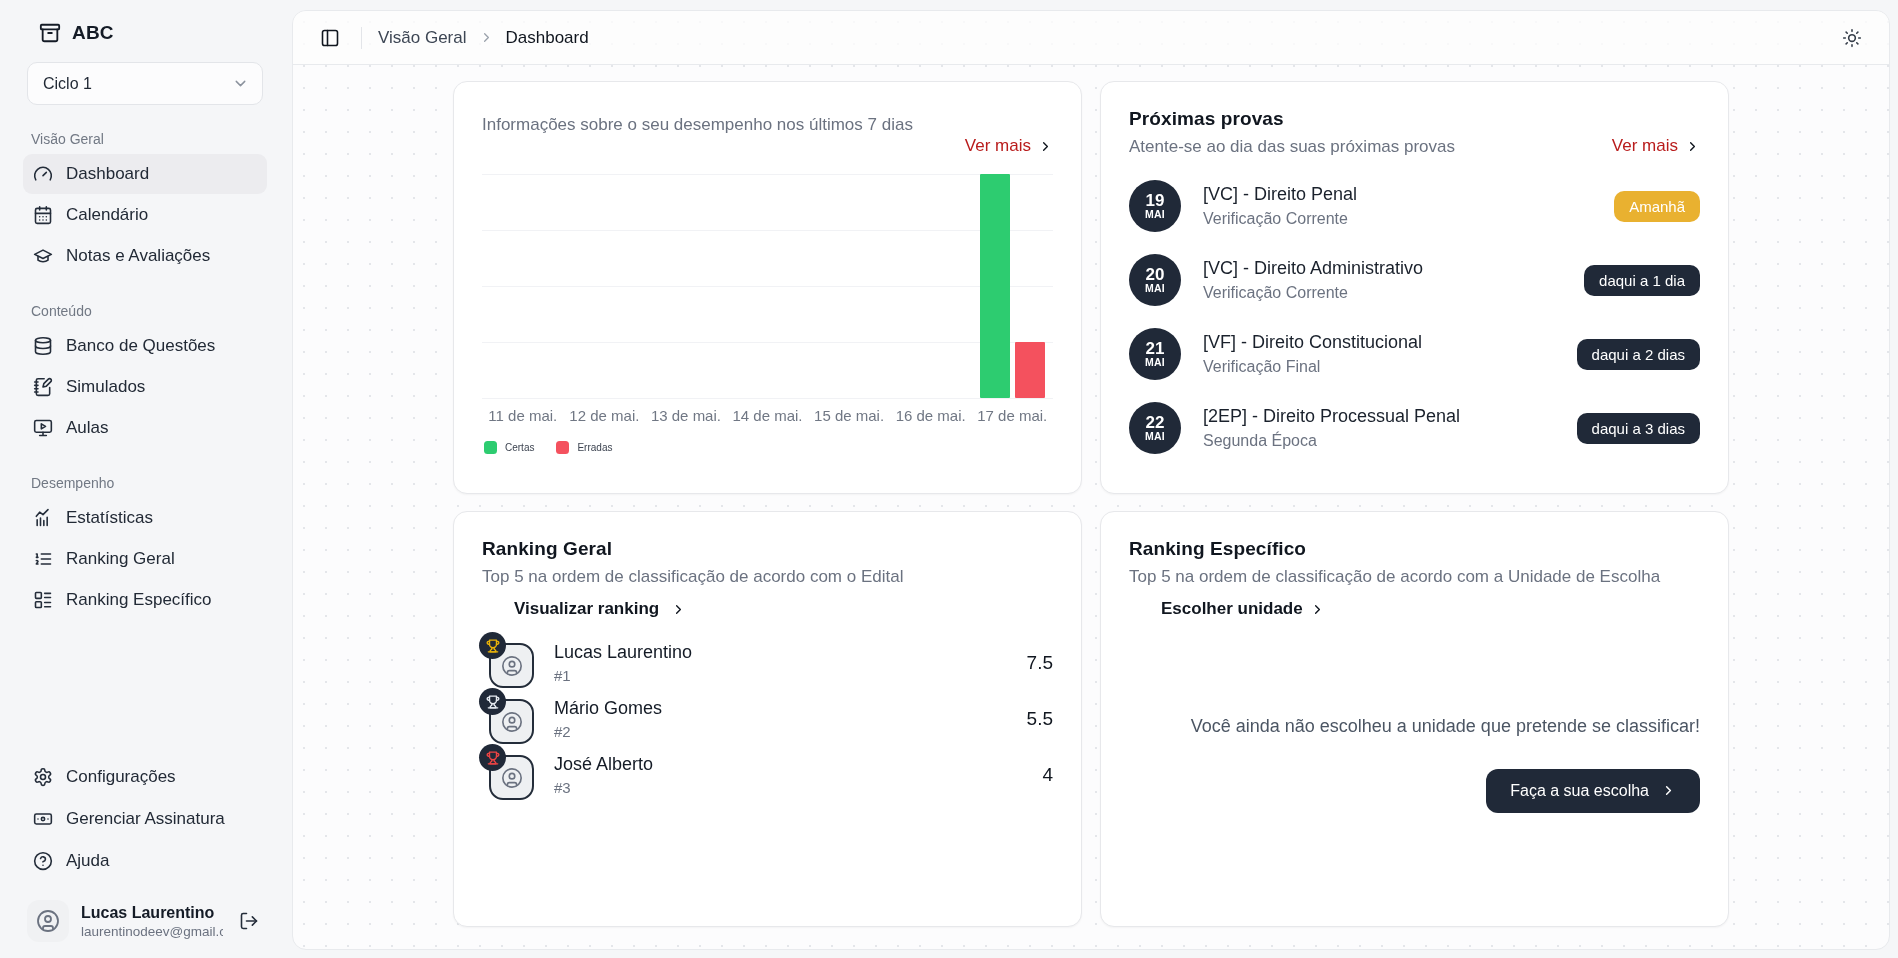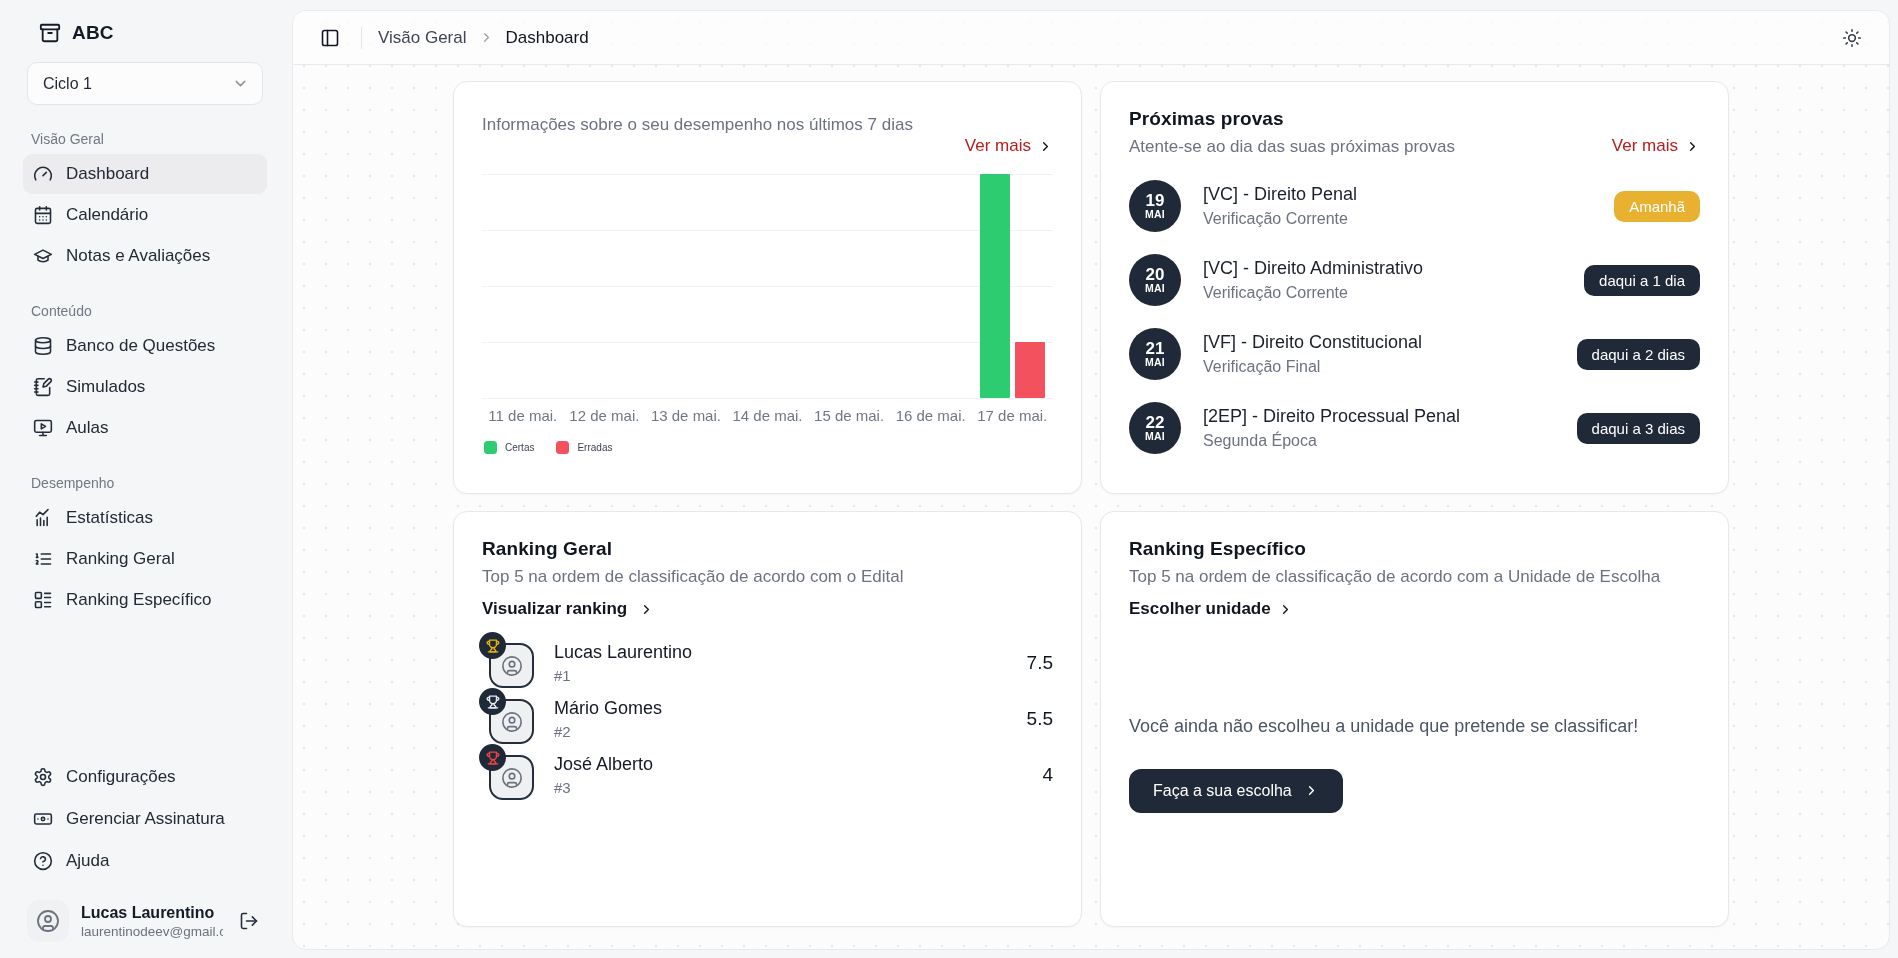--- a/index.html
+++ b/index.html
@@ -66,21 +66,21 @@
     background:#ffffff; border:1px solid #e7e8eb; border-radius:14px;
     box-shadow:0 1px 2px rgba(16,22,29,.04); padding:26px 28px; overflow:hidden;
   }
   .card-head { display:flex; align-items:flex-start; justify-content:space-between; }
   .card-title { font-size:19px; font-weight:700; color:#10161f; letter-spacing:.1px; }
   .card-sub { font-size:17px; color:#6b7280; margin-top:7px; }
   .card-link { display:flex; align-items:center; gap:7px; font-size:17px; color:#b91c1c;
     cursor:pointer; margin-top:28px; white-space:nowrap; }
   .card-link svg, .inline-link svg { stroke:#10161f; }
   .inline-link { display:inline-flex; align-items:center; gap:12px; font-size:17px; font-weight:600;
-    color:#10161f; margin-top:12px; cursor:pointer; }
+    color:#10161f; margin-top:12px; cursor:pointer;margin-left:32px; }
 
   
   .chart { margin-top:18px; }
   .chart-plot { position:relative; height:224px; }
   .gridline { position:absolute; left:0; right:0; height:1px; background:#f1f2f5; }
   .chart-cols { position:absolute; inset:0; display:flex; }
   .chart-col { flex:1; display:flex; align-items:flex-end; justify-content:center; gap:5px; }
   .bar { width:30px; border-radius:1px; }
   .chart-xlabels { display:flex; margin-top:9px; }
   .chart-xlabels span { flex:1; text-align:center; font-size:15px; color:#707784; }
@@ -121,21 +121,21 @@
   .trophy-badge {
     position:absolute; left:-3px; top:-6px; width:27px; height:27px; border-radius:50%;
     background:#202938; display:flex; align-items:center; justify-content:center; z-index:2;
   }
   .rank-info { margin-left:18px; flex:1; }
   .rank-name { font-size:18px; color:#141b26; font-weight:500; }
   .rank-pos { font-size:15px; color:#6b7280; margin-top:4px; }
   .rank-score { font-size:19px; color:#10161f; font-weight:500; }
 
   
-  .empty-state { display:flex; flex-direction:column; align-items:flex-start; justify-content:center;
+  .empty-state { display:flex; flex-direction:column; align-items:flex-end; justify-content:center;
     height:270px; margin-top:10px;gap:8px; }
   .empty-msg { font-size:18px; color:#4b5563; }
   .cta-btn {
     margin-top:24px; height:44px; background:#202938; color:#fff; border:none; border-radius:12px;
     display:flex; align-items:center; gap:12px; padding:0 24px; font-size:16px; font-weight:500;
     font-family:inherit; cursor:pointer;
   }
   .cta-btn svg { stroke:#fff; }
 </style>
 </head>

